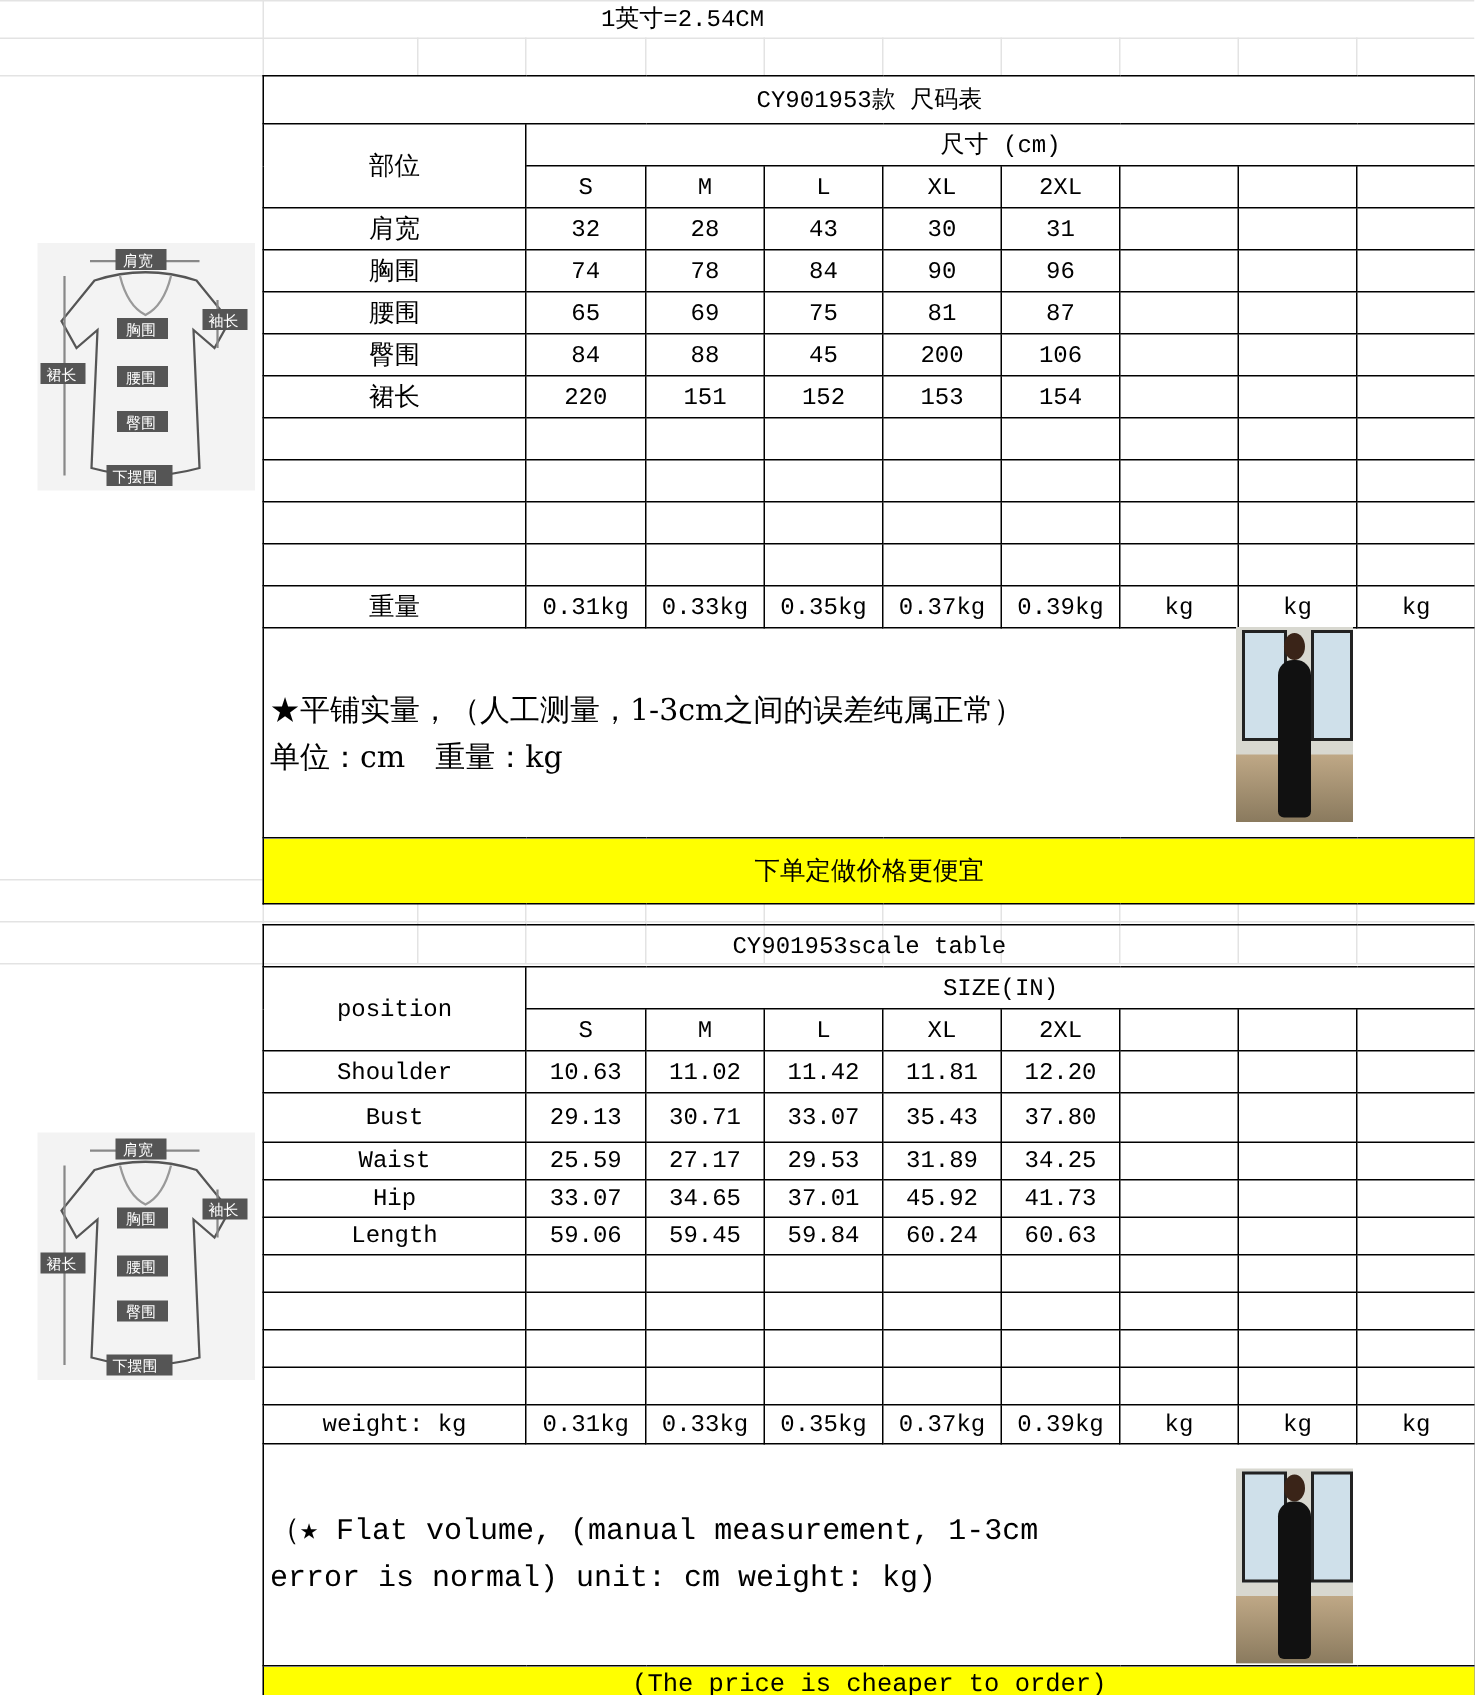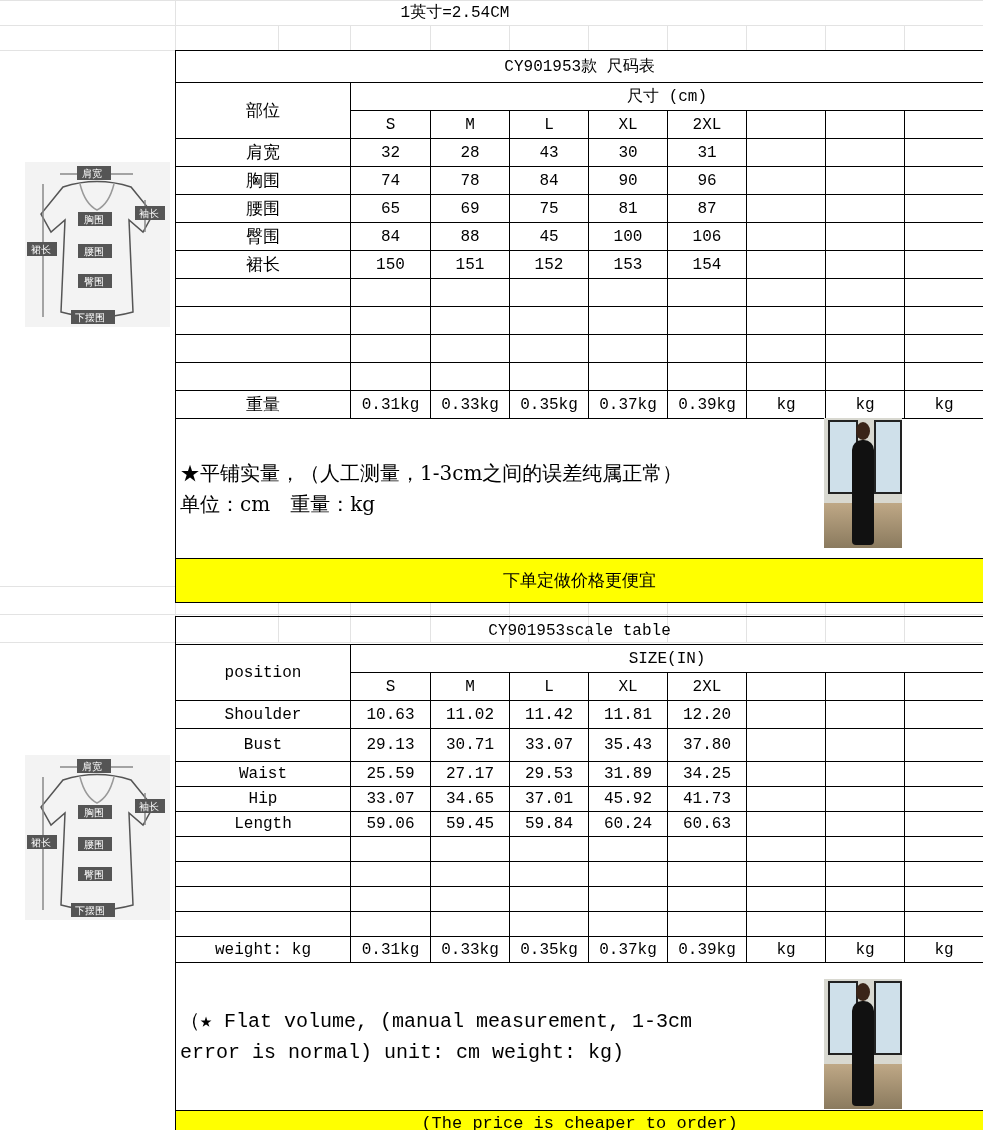--- a/index.html
+++ b/index.html
@@ -150,29 +150,29 @@
     <td>87</td>
     <td></td>
     <td></td>
     <td></td>
   </tr>
   <tr style="height:28px">
     <td class="lbl">臀围</td>
     <td>84</td>
     <td>88</td>
     <td>45</td>
-    <td>100</td>
+    <td>200</td>
     <td>106</td>
     <td></td>
     <td></td>
     <td></td>
   </tr>
   <tr style="height:28px">
     <td class="lbl">裙长</td>
-    <td>150</td>
+    <td>220</td>
     <td>151</td>
     <td>152</td>
     <td>153</td>
     <td>154</td>
     <td></td>
     <td></td>
     <td></td>
   </tr>
   <tr style="height:28px">
         <td></td>

